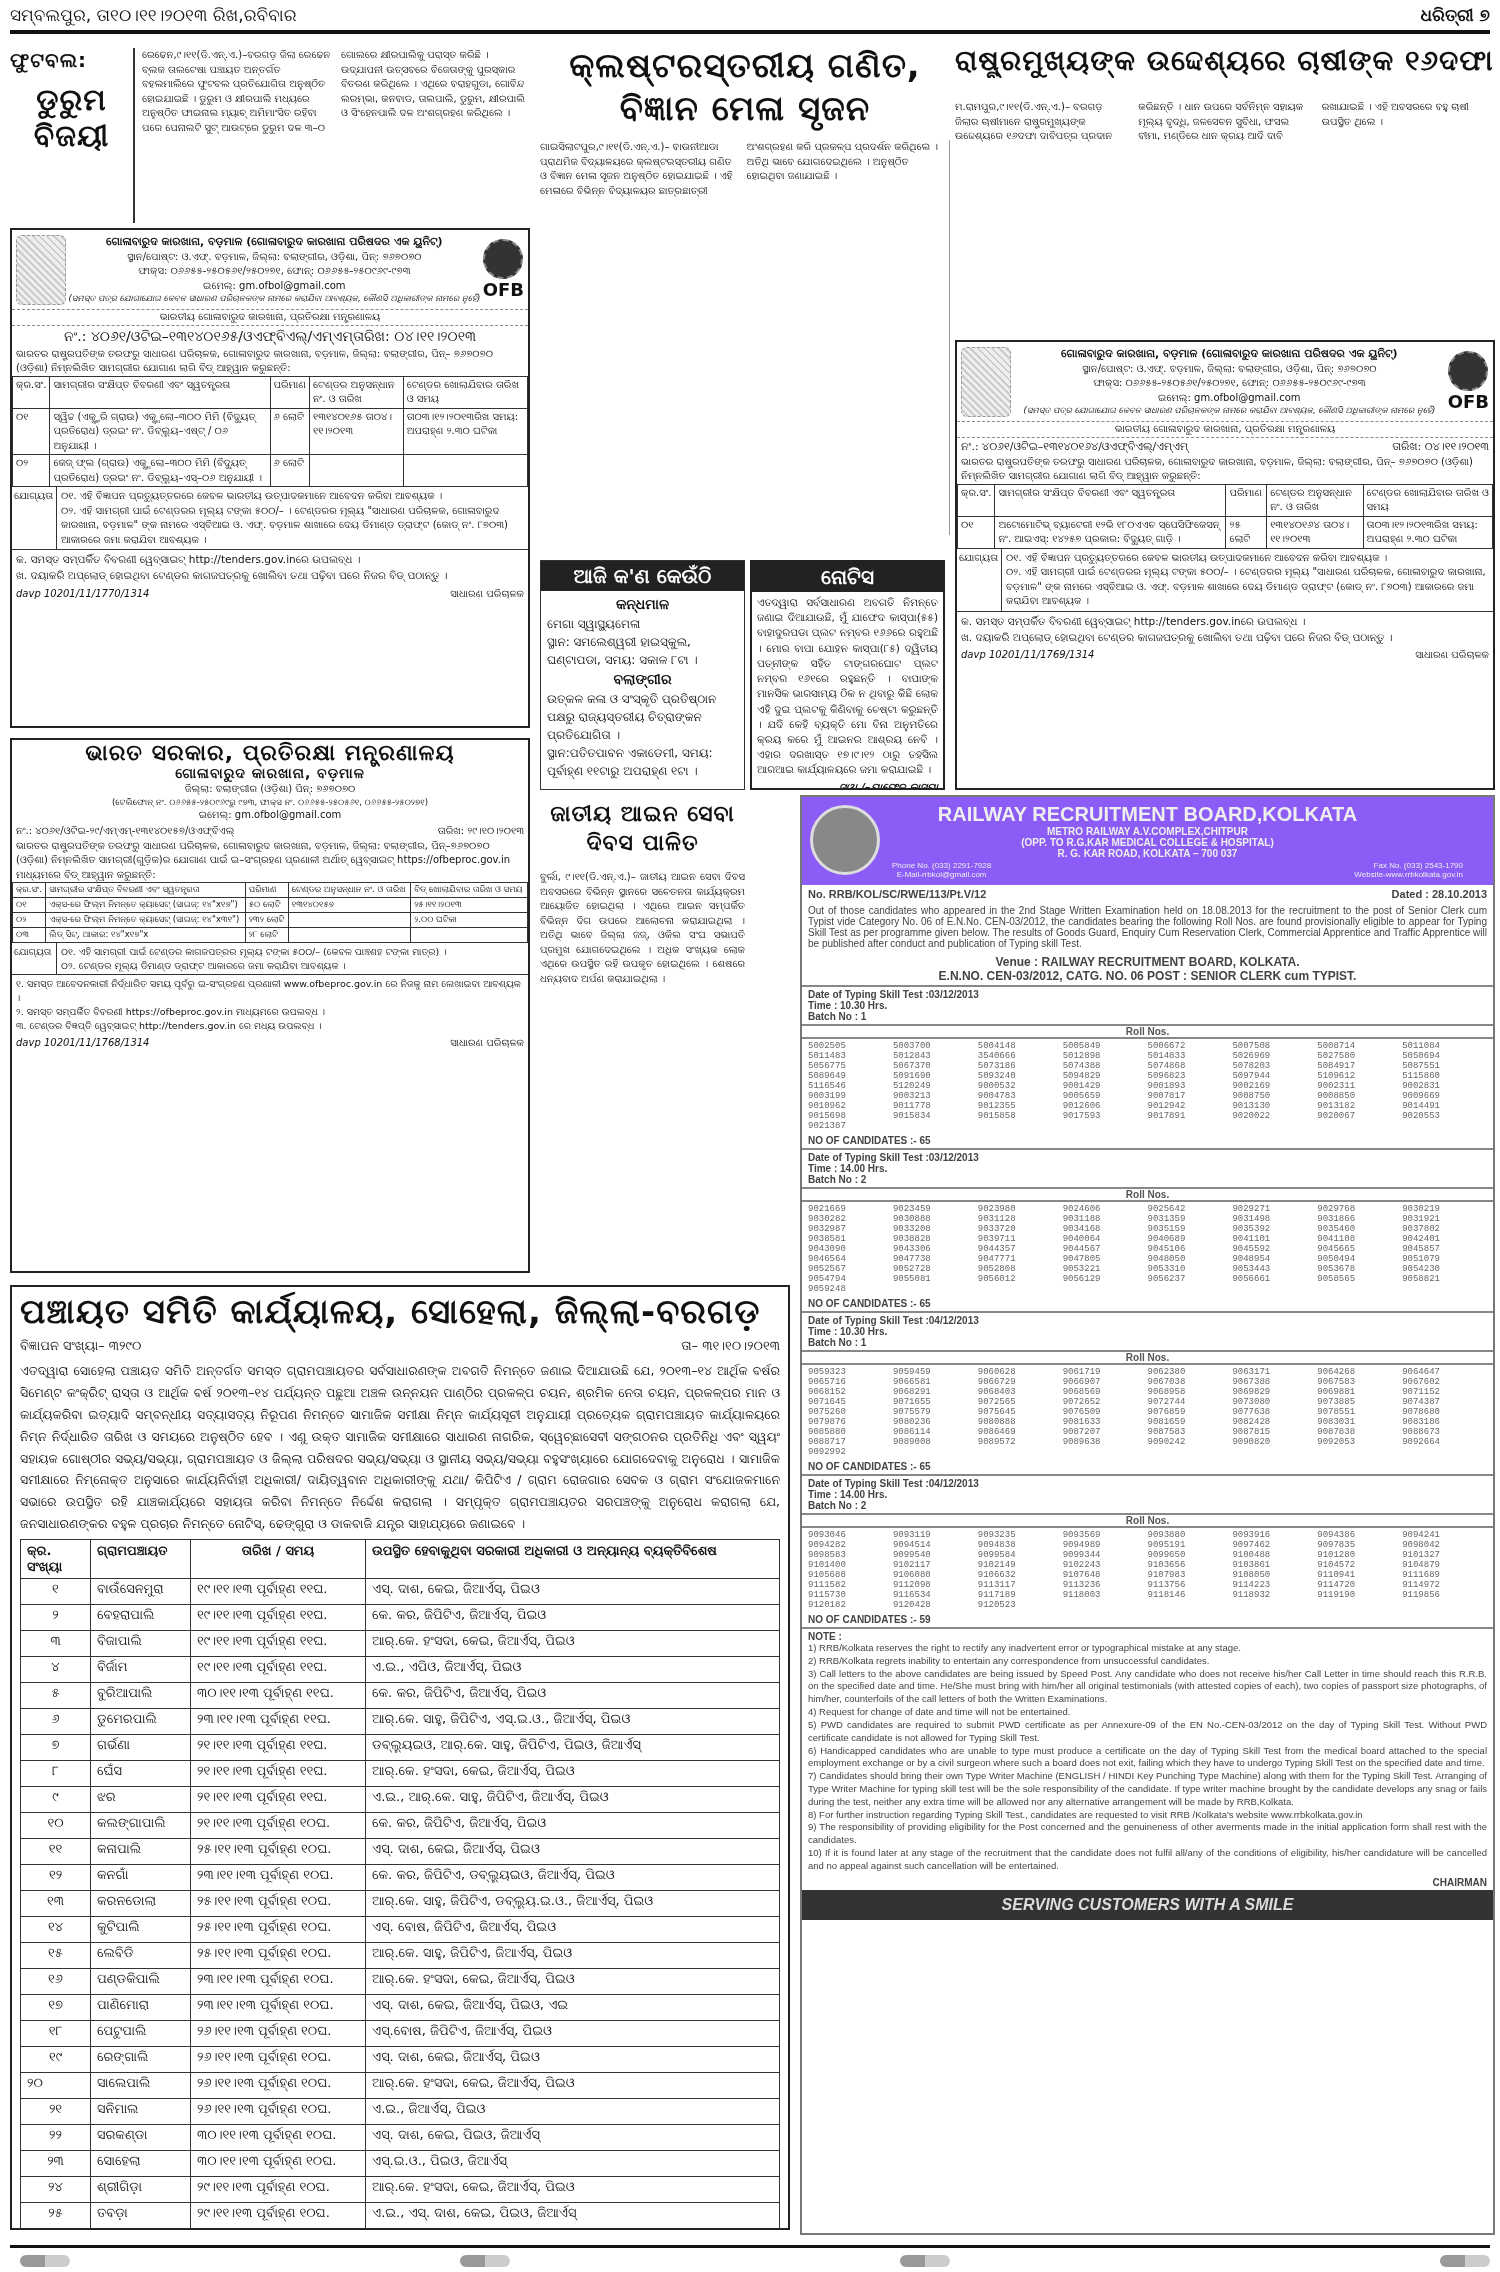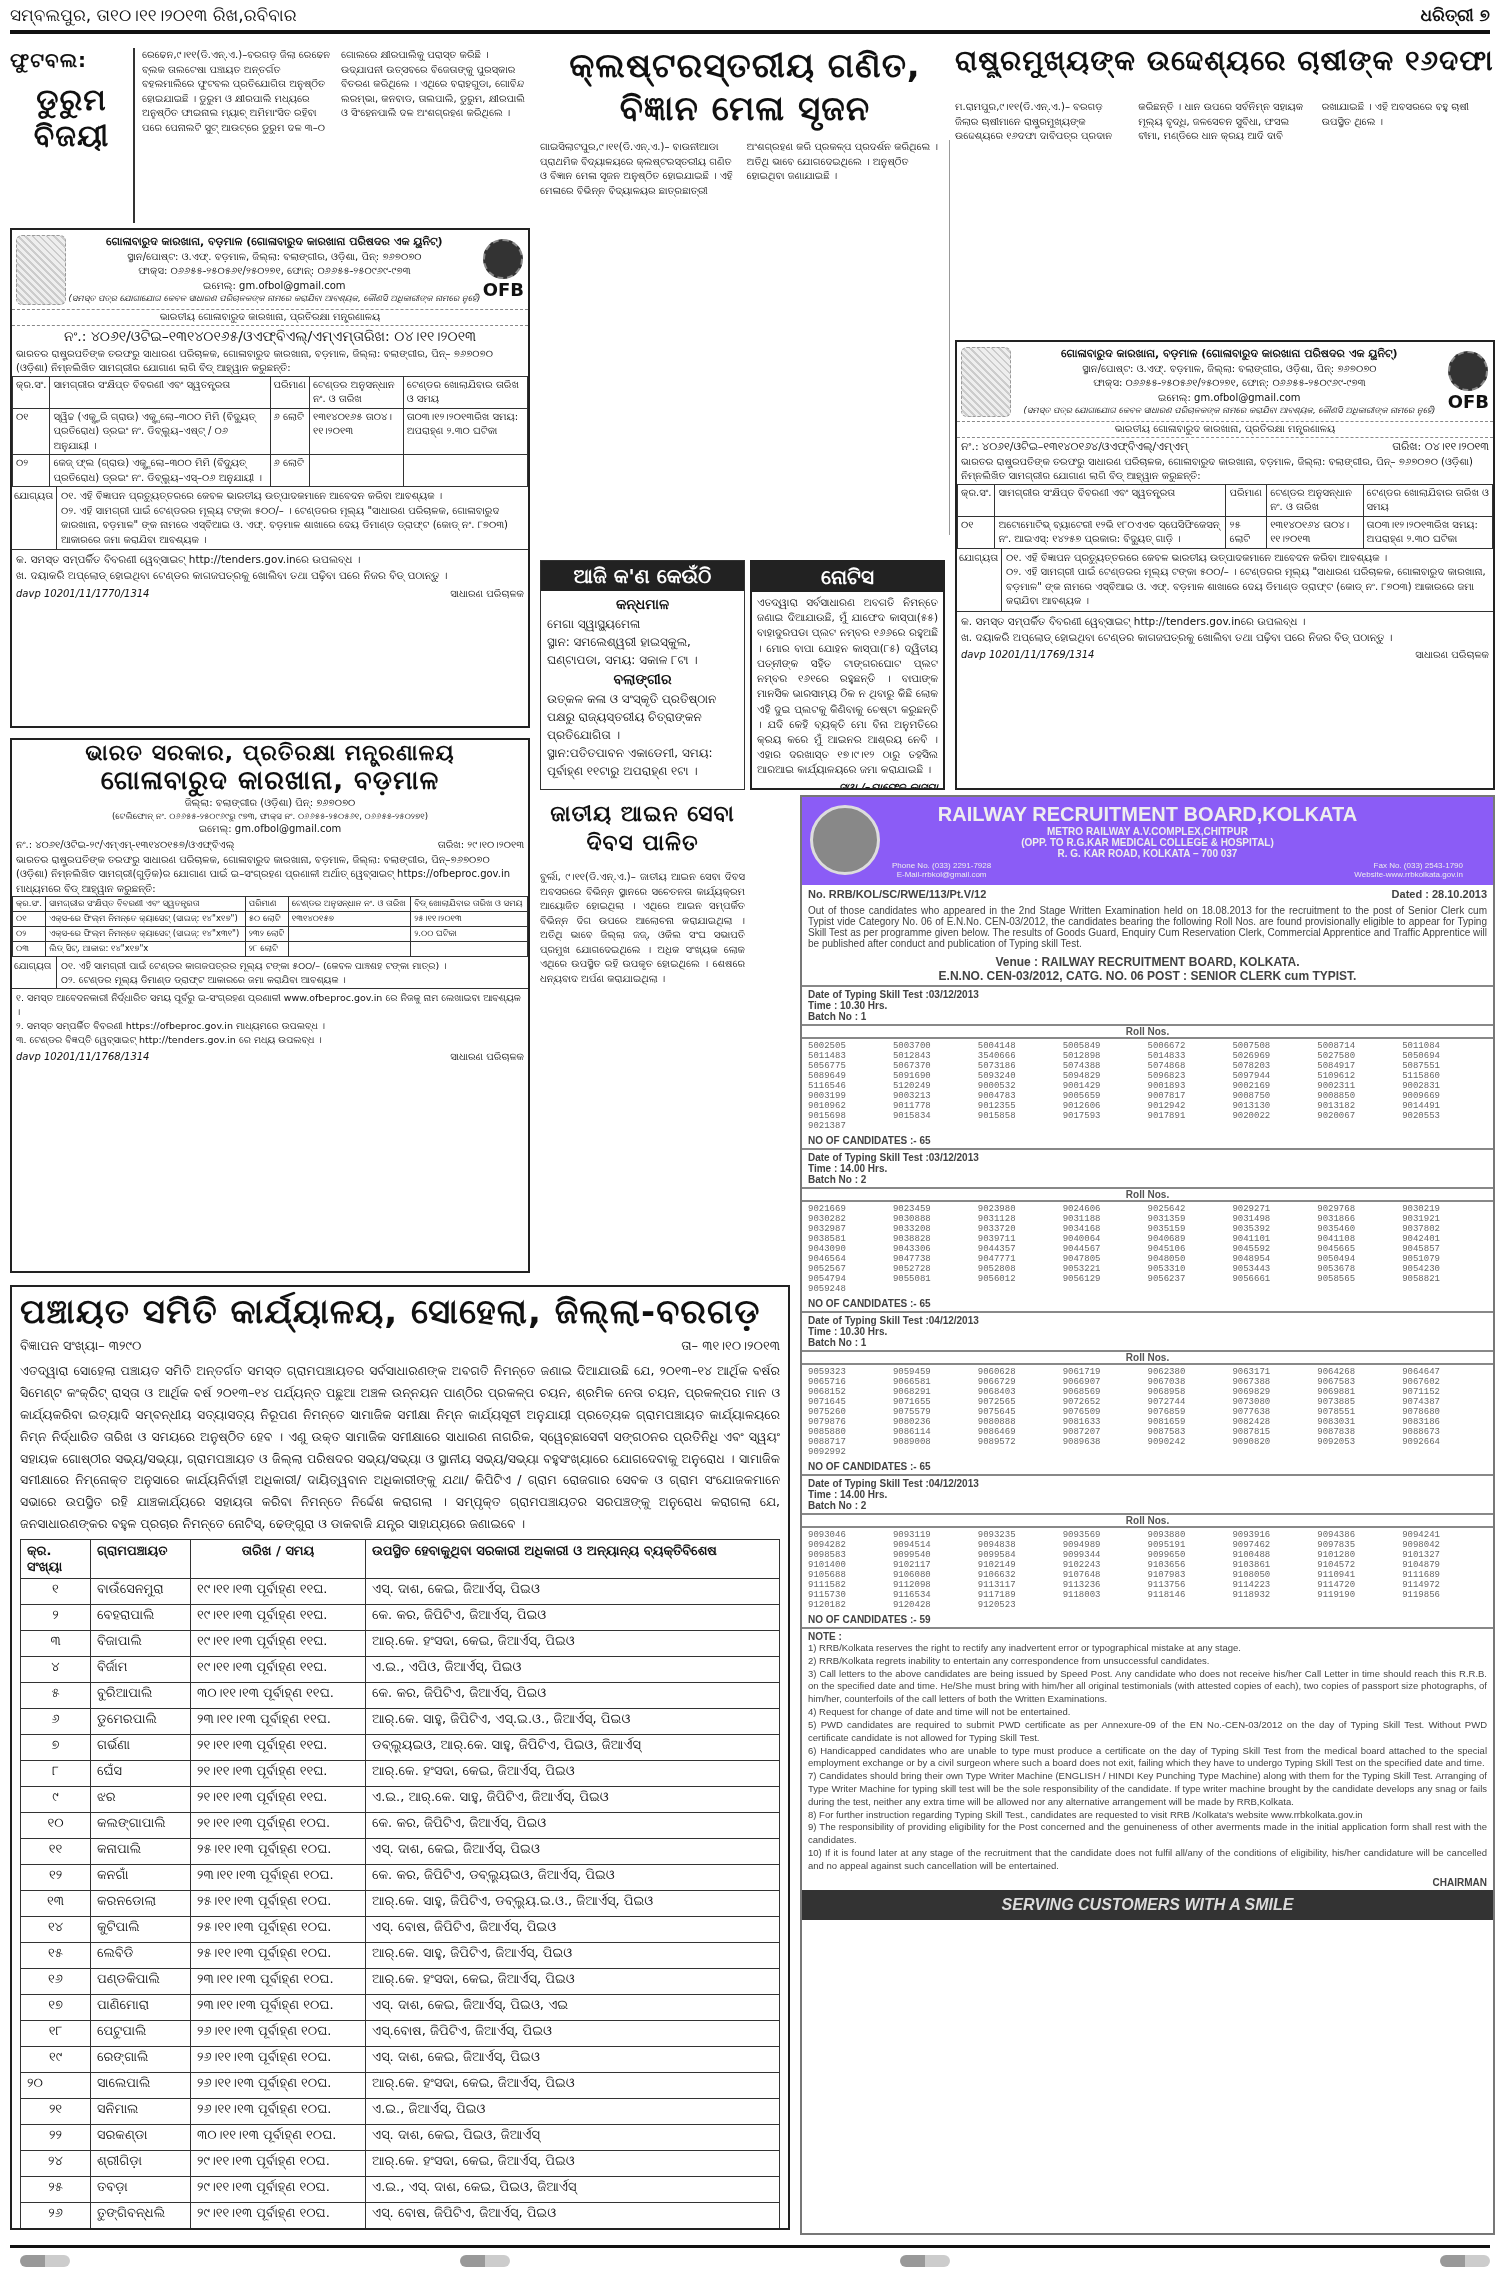--- a/index.html
+++ b/index.html
@@ -112,21 +112,21 @@
     <div>ଖ. ଦୟାକରି ଅପ୍‌ଲୋଡ୍ ହୋଇଥିବା ଟେଣ୍ଡର କାଗଜପତ୍ରକୁ ଖୋଲିବା ତଥା ପଢ଼ିବା ପରେ ନିଜର ବିଡ୍ ପଠାନ୍ତୁ ।</div>
   </div>
   <div style="display:flex;justify-content:space-between;font-size:10px;padding:2px 4px;">
     <i>davp 10201/11/1770/1314</i>
     <span>ସାଧାରଣ ପରିଚାଳକ</span>
   </div>
 </div>
 
 <div class="abs box" style="left:10px;top:738px;width:520px;height:535px;overflow:hidden;">
   <div class="center bigh" style="font-size:22px;">ଭାରତ ସରକାର, ପ୍ରତିରକ୍ଷା ମନ୍ତ୍ରଣାଳୟ</div>
-  <div class="center bigh" style="font-size:26px;">ଗୋଳାବାରୁଦ କାରଖାନା, ବଡ଼ମାଳ</div>
+  <div class="center bigh" style="font-size:14px;">ଗୋଳାବାରୁଦ କାରଖାନା, ବଡ଼ମାଳ</div>
   <div class="center small">ଜିଲ୍ଲା: ବଲାଙ୍ଗୀର (ଓଡ଼ିଶା) ପିନ୍: ୭୬୭୦୭୦</div>
   <div class="center tiny">(ଟେଲିଫୋନ୍ ନଂ. ୦୬୬୫୫-୨୫୦୯୬୯ରୁ ୯୭୩, ଫାକ୍ସ ନଂ. ୦୬୬୫୫-୨୫୦୫୬୧, ୦୬୬୫୫-୨୫୦୨୭୧)</div>
   <div class="center small">ଇମେଲ୍: gm.ofbol@gmail.com</div>
   <div style="display:flex;justify-content:space-between;font-size:10px;padding:2px 4px;">
     <span>ନଂ.: ୪୦୬୧/ଓଟିଇ-୨୯/ଏମ୍‌ଏମ୍-୧୩୧୪୦୧୫୭/ଓଏଫ୍‌ବିଏଲ୍</span>
     <span>ତାରିଖ: ୨୯।୧୦।୨୦୧୩</span>
   </div>
   <div class="small" style="padding:0 4px;">ଭାରତର ରାଷ୍ଟ୍ରପତିଙ୍କ ତରଫରୁ ସାଧାରଣ ପରିଚାଳକ, ଗୋଳାବାରୁଦ କାରଖାନା, ବଡ଼ମାଳ, ଜିଲ୍ଲା: ବଲାଙ୍ଗୀର, ପିନ୍–୭୬୭୦୭୦ (ଓଡ଼ିଶା) ନିମ୍ନଲିଖିତ ସାମଗ୍ରୀ(ଗୁଡ଼ିକ)ର ଯୋଗାଣ ପାଇଁ ଇ–ସଂଗ୍ରହଣ ପ୍ରଣାଳୀ ଅର୍ଥାତ୍ ୱେବ୍‌ସାଇଟ୍ https://ofbeproc.gov.in ମାଧ୍ୟମରେ ବିଡ୍ ଆହ୍ୱାନ କରୁଛନ୍ତି:</div>
   <table class="tiny">
     <thead>
@@ -749,20 +749,26 @@
             <td>୨୬।୧୧।୧୩ ପୂର୍ବାହ୍ଣ ୧୦ଘ.</td>
             <td>ଏ.ଇ., ଜିଆର୍ଏସ୍, ପିଇଓ</td>
           </tr>
           <tr>
             <td style="text-align: center;">୨୨</td>
             <td>ସରକଣ୍ଡା</td>
             <td>୩୦।୧୧।୧୩ ପୂର୍ବାହ୍ଣ ୧୦ଘ.</td>
             <td>ଏସ୍. ଦାଶ, କେଇ, ପିଇଓ, ଜିଆର୍ଏସ୍</td>
           </tr>
           <tr>
+            <td style="text-align: center;">୨୩</td>
+            <td>ସୋହେଲା</td>
+            <td>୩୦।୧୧।୧୩ ପୂର୍ବାହ୍ଣ ୧୦ଘ.</td>
+            <td>ଏସ୍.ଇ.ଓ., ପିଇଓ, ଜିଆର୍ଏସ୍</td>
+          </tr>
+          <tr>
             <td style="text-align: center;">୨୪</td>
             <td>ଶ୍ରୀଗିଡ଼ା</td>
             <td>୨୯।୧୧।୧୩ ପୂର୍ବାହ୍ଣ ୧୦ଘ.</td>
             <td>ଆର୍.କେ. ହଂସଦା, କେଇ, ଜିଆର୍ଏସ୍, ପିଇଓ</td>
           </tr>
           <tr>
             <td style="text-align: center;">୨୫</td>
             <td>ତବଡ଼ା</td>
             <td>୨୯।୧୧।୧୩ ପୂର୍ବାହ୍ଣ ୧୦ଘ.</td>
             <td>ଏ.ଇ., ଏସ୍. ଦାଶ, କେଇ, ପିଇଓ, ଜିଆର୍ଏସ୍</td>

